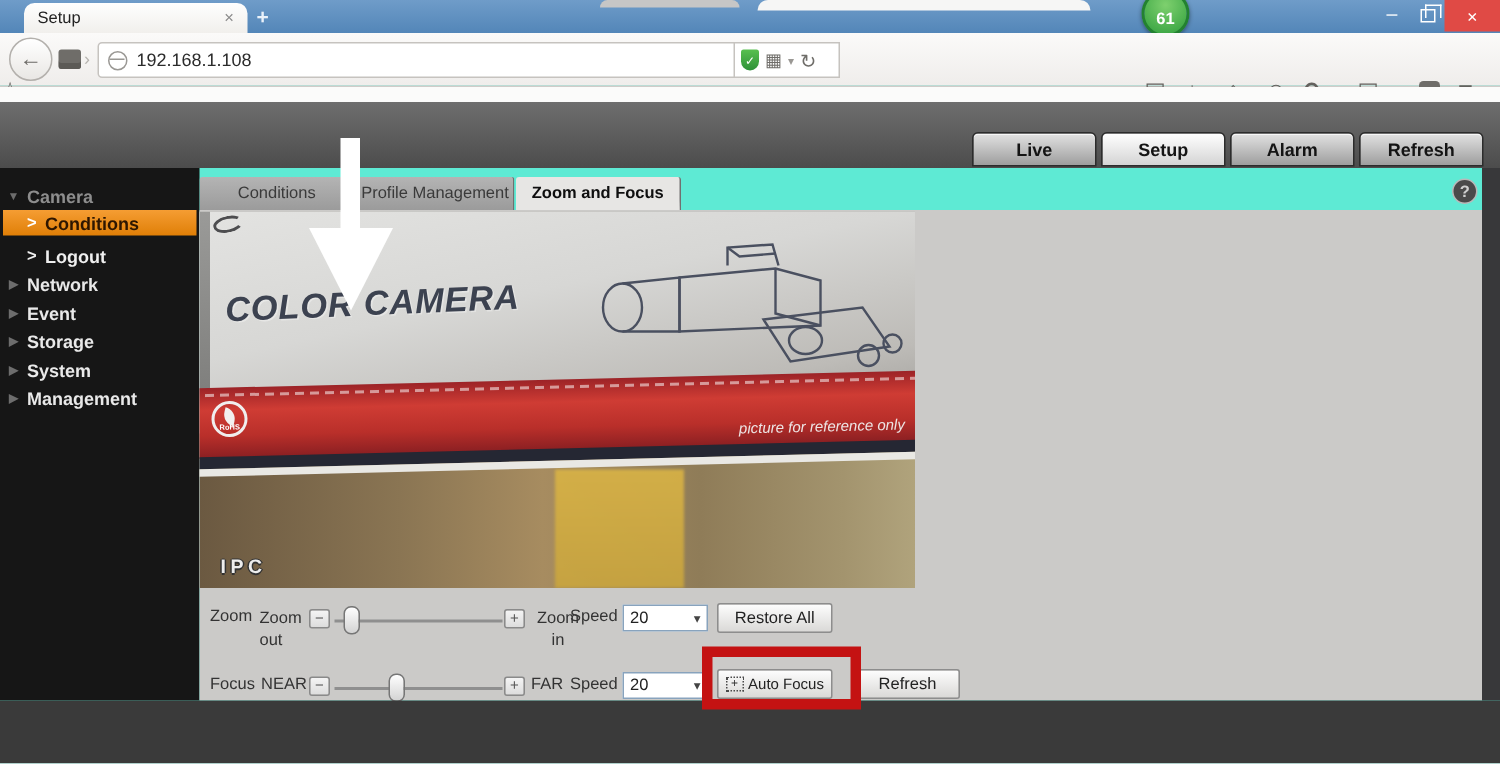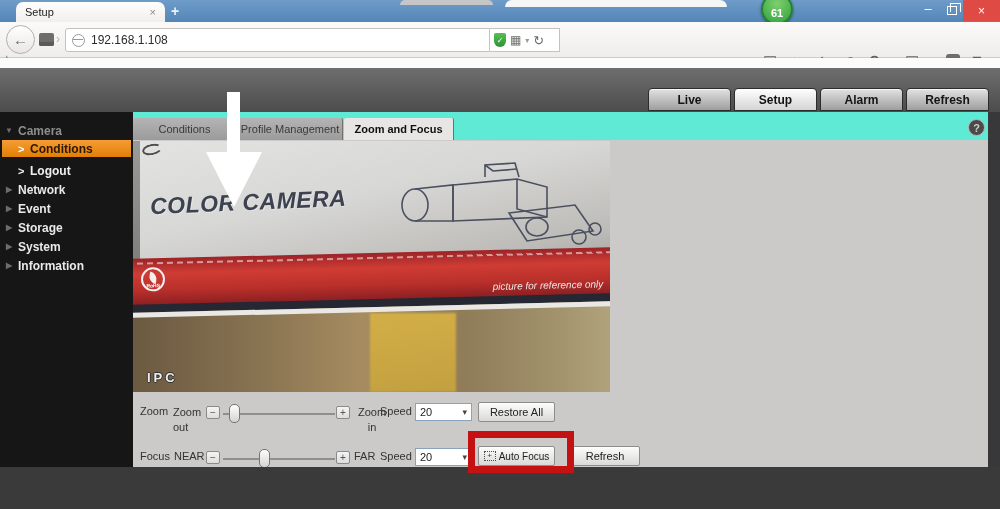--- a/index.html
+++ b/index.html
@@ -217,21 +217,21 @@
     <div class="sb-row r-storage">
       <span class="sb-tri">▶</span>
       <span>Storage</span>
     </div>
     <div class="sb-row r-system">
       <span class="sb-tri">▶</span>
       <span>System</span>
     </div>
     <div class="sb-row r-info">
       <span class="sb-tri">▶</span>
-      <span>Information</span>
+      <span>Management</span>
     </div>
   </div>
 
   <div class="ztab t-cond">Conditions</div>
   <div class="ztab t-prof">Profile Management</div>
   <div class="ztab t-zoom">Zoom and Focus</div>
 
   <div class="content">
 
     <div class="video">

